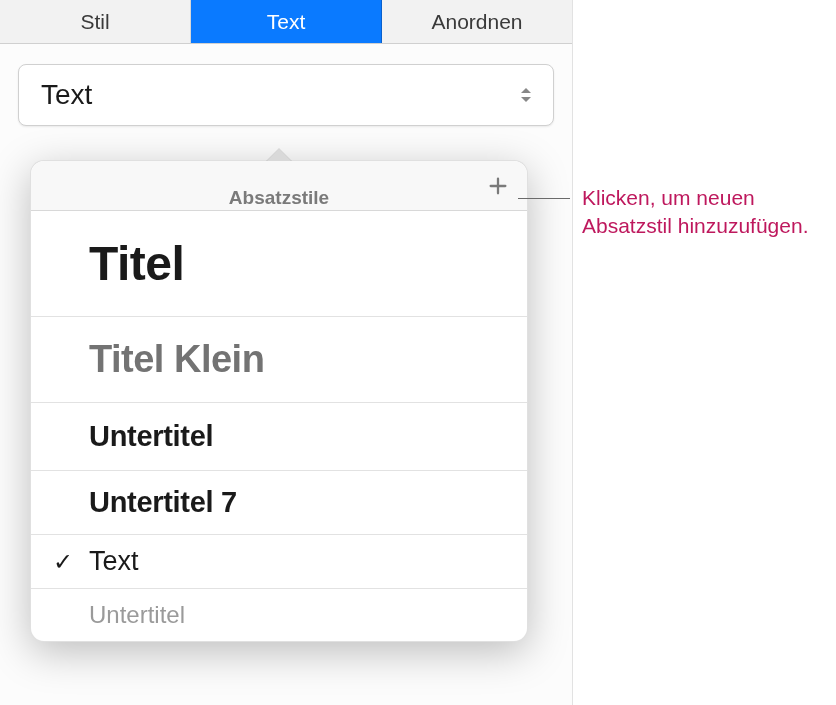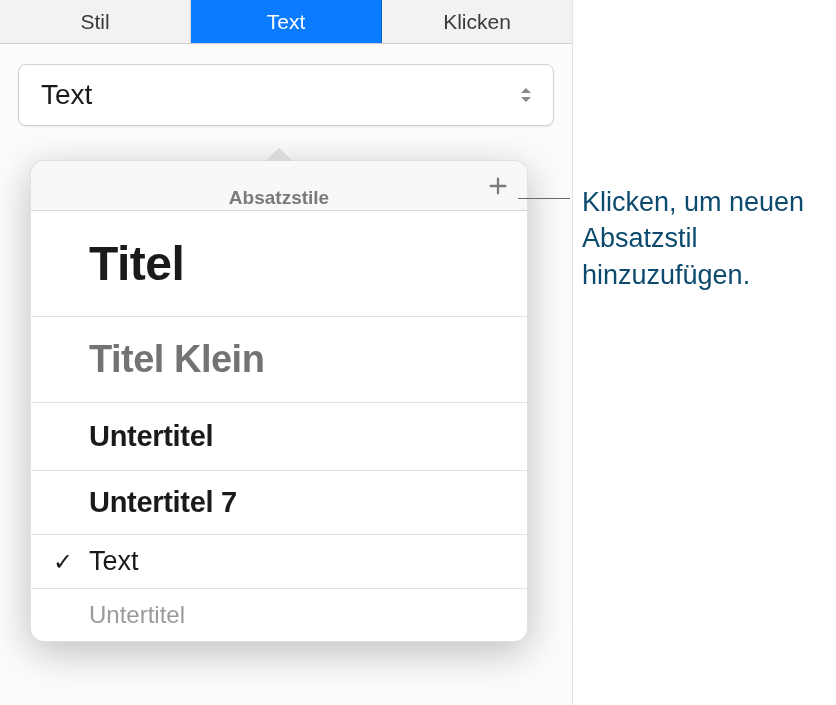--- a/index.html
+++ b/index.html
@@ -212,22 +212,22 @@
       left: 22px;
       top: 50%;
       transform: translateY(-50%);
       font-size: 24px;
       color: #1a1a1a;
     }
     .callout {
       position: absolute;
       left: 582px;
       top: 184px;
-      font-size: 27px;
-      color: #0c4a6e;
+      font-size: 21px;
+      color: #be185d;
       line-height: 1.35;
       width: 240px;
       text-align: left;
     }
     .callout-line {
       position: absolute;
       left: 518px;
       top: 198px;
       width: 52px;
       height: 1px;
@@ -240,21 +240,21 @@
 <div class="panel">
 
   <div class="tabs">
     <div class="tab">
       <span>Stil</span>
     </div>
     <div class="tab active">
       <span>Text</span>
     </div>
     <div class="tab">
-      <span>Klicken</span>
+      <span>Anordnen</span>
     </div>
   </div>
 
   <div class="selector-area">
     <div class="selector-button">
       <span>Text</span>
       <span class="chevron-updown">
         <span class="chevron-up"></span>
         <span class="chevron-down"></span>
       </span>

